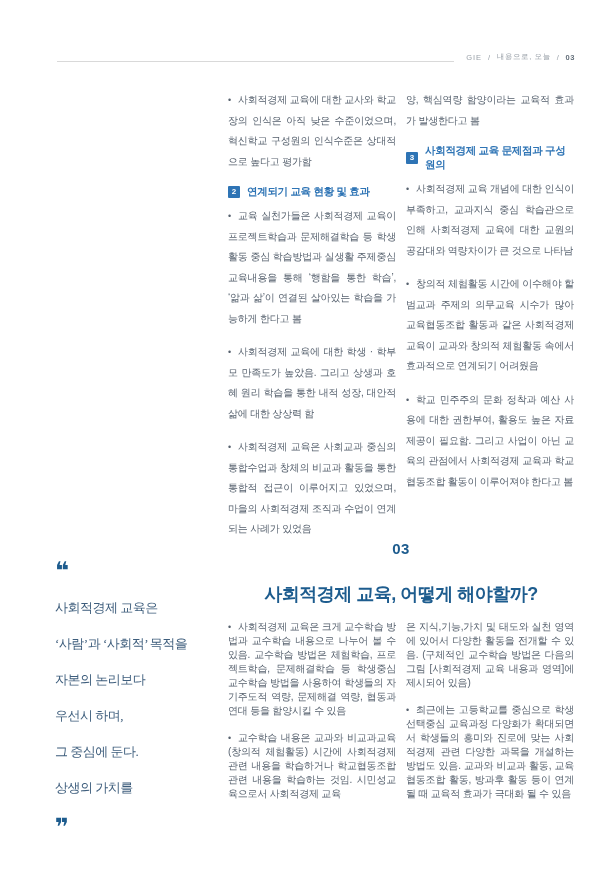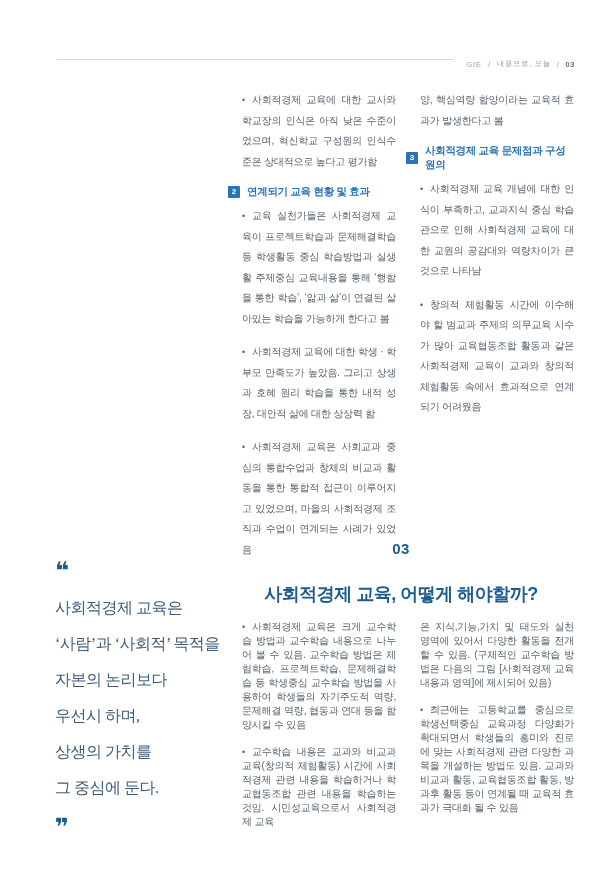--- a/index.html
+++ b/index.html
@@ -1,32 +1,32 @@
 <!DOCTYPE html>
 <html lang="ko"><head>
 <meta charset="utf-8">
 <style>
   html,body{margin:0;padding:0;}
   body{background:#ffffff;font-family:"Liberation Sans",sans-serif;}
   .page{position:relative;width:608px;height:869px;background:#ffffff;overflow:hidden;}
 
   
-  .header{position:absolute;top:52px;left:57px;right:33px;display:flex;align-items:flex-start;margin-top:7px;}
+  .header{position:absolute;top:52px;left:57px;right:33px;display:flex;align-items:flex-end;}
   .header .rule{flex:1;height:1px;background:#d9d9d9;}
   .header .meta{display:flex;align-items:center;gap:6px;margin-left:12px;
     font-size:7.5px;color:#9aa1a9;letter-spacing:.6px;white-space:nowrap;}
   .header .meta .pagenum{font-weight:bold;color:#646f7a;}
   .header .meta .brand{letter-spacing:1px;}
 
   
   .cols{position:absolute;left:228px;width:346px;display:flex;gap:10px;}
   .top-cols{top:90px;}
   .bottom-cols{top:620px;}
   .col{width:168px;}
-  .para{margin:0 0 13px 14px;font-size:10px;line-height:20.5px;color:#56616e;
+  .para{margin:0 0 13px 0;font-size:10px;line-height:20.5px;color:#56616e;
     text-align:justify;letter-spacing:-0.2px;word-break:break-all;}
   .bottom-cols .para{line-height:14px;}
   .bullet{margin-right:7px;color:#56616e;font-size:9px;}
 
   .sec-h{margin:13px 0 7px 0;display:flex;align-items:center;}
   .badge{display:inline-block;width:12px;height:12px;background:#2e74b5;color:#ffffff;
     font-size:8px;line-height:12px;text-align:center;border-radius:1px;flex:0 0 auto;}
   .sec-h .sec-title{margin-left:7px;font-size:10.5px;font-weight:bold;color:#2e74b5;
     letter-spacing:-0.3px;}
 
@@ -35,21 +35,21 @@
   .sec-num{font-size:15px;font-weight:bold;color:#1d5c8e;letter-spacing:.5px;}
   .sec-name{margin-top:25px;font-size:18px;font-weight:bold;color:#1d5c8e;letter-spacing:-0.5px;}
 
   
   .quote{position:absolute;left:55px;top:560px;width:158px;
     font-family:"Liberation Serif",serif;color:#3d5d7c;}
   .qmark{font-size:24px;font-weight:bold;color:#1d5c8e;line-height:22px;
     font-family:"DejaVu Sans",sans-serif;}
   .qmark.open{margin-bottom:8px;}
   .qmark.close{margin-top:10px;}
-  .qline{margin:0;font-size:16px;line-height:36px;letter-spacing:-0.5px;white-space:nowrap;}
+  .qline{margin:0;font-size:13px;line-height:36px;letter-spacing:-0.5px;white-space:nowrap;}
 </style>
 </head>
 <body>
 
 <div class="page">
 
   <div class="header">
     <div class="rule"></div>
     <div class="meta">
       <span class="brand">GIE</span>
@@ -72,36 +72,37 @@
       <p class="para"><span class="bullet">•</span><span>사회적경제 교육은 사회교과 중심의 통합수업과 창체의 비교과 활동을 통한 통합적 접근이 이루어지고 있었으며, 마을의 사회적경제 조직과 수업이 연계되는 사례가 있었음</span></p>
     </div>
     <div class="col">
       <p class="para">양, 핵심역량 함양이라는 교육적 효과가 발생한다고 봄</p>
       <h3 class="sec-h">
         <span class="badge">3</span>
         <span class="sec-title">사회적경제 교육 문제점과 구성원의</span>
       </h3>
       <p class="para"><span class="bullet">•</span><span>사회적경제 교육 개념에 대한 인식이 부족하고, 교과지식 중심 학습관으로 인해 사회적경제 교육에 대한 교원의 공감대와 역량차이가 큰 것으로 나타남</span></p>
       <p class="para"><span class="bullet">•</span><span>창의적 체험활동 시간에 이수해야 할 범교과 주제의 의무교육 시수가 많아 교육협동조합 활동과 같은 사회적경제 교육이 교과와 창의적 체험활동 속에서 효과적으로 연계되기 어려웠음</span></p>
+      <p class="para"><span class="bullet">•</span><span>학교 민주주의 문화 정착과 예산 사용에 대한 권한부여, 활용도 높은 자료제공이 필요함. 그리고 사업이 아닌 교육의 관점에서 사회적경제 교육과 학교협동조합 활동이 이루어져야 한다고 봄</span></p>
     </div>
   </div>
 
   <div class="section-title-block">
     <div class="sec-num">03</div>
     <div class="sec-name">사회적경제 교육, 어떻게 해야할까?</div>
   </div>
 
   <aside class="quote">
     <div class="qmark open">❝</div>
     <p class="qline">사회적경제 교육은</p>
     <p class="qline">‘사람’과 ‘사회적’ 목적을</p>
     <p class="qline">자본의 논리보다</p>
     <p class="qline">우선시 하며,</p>
+    <p class="qline">그 중심에 둔다.</p>
     <p class="qline">상생의 가치를</p>
-    <p class="qline">그 중심에 둔다.</p>
     <div class="qmark close">❞</div>
   </aside>
 
   <div class="cols bottom-cols">
     <div class="col">
       <p class="para"><span class="bullet">•</span><span>사회적경제 교육은 크게 교수학습 방법과 교수학습 내용으로 나누어 볼 수 있음. 교수학습 방법은 체험학습, 프로젝트학습, 문제해결학습 등 학생중심 교수학습 방법을 사용하여 학생들의 자기주도적 역량, 문제해결 역량, 협동과 연대 등을 함양시킬 수 있음</span></p>
       <p class="para"><span class="bullet">•</span><span>교수학습 내용은 교과와 비교과교육(창의적 체험활동) 시간에 사회적경제 관련 내용을 학습하거나 학교협동조합 관련 내용을 학습하는 것임. 시민성교육으로서 사회적경제 교육</span></p>
     </div>
     <div class="col">
       <p class="para">은 지식,기능,가치 및 태도와 실천 영역에 있어서 다양한 활동을 전개할 수 있음. (구체적인 교수학습 방법은 다음의 그림 [사회적경제 교육 내용과 영역]에 제시되어 있음)</p>

